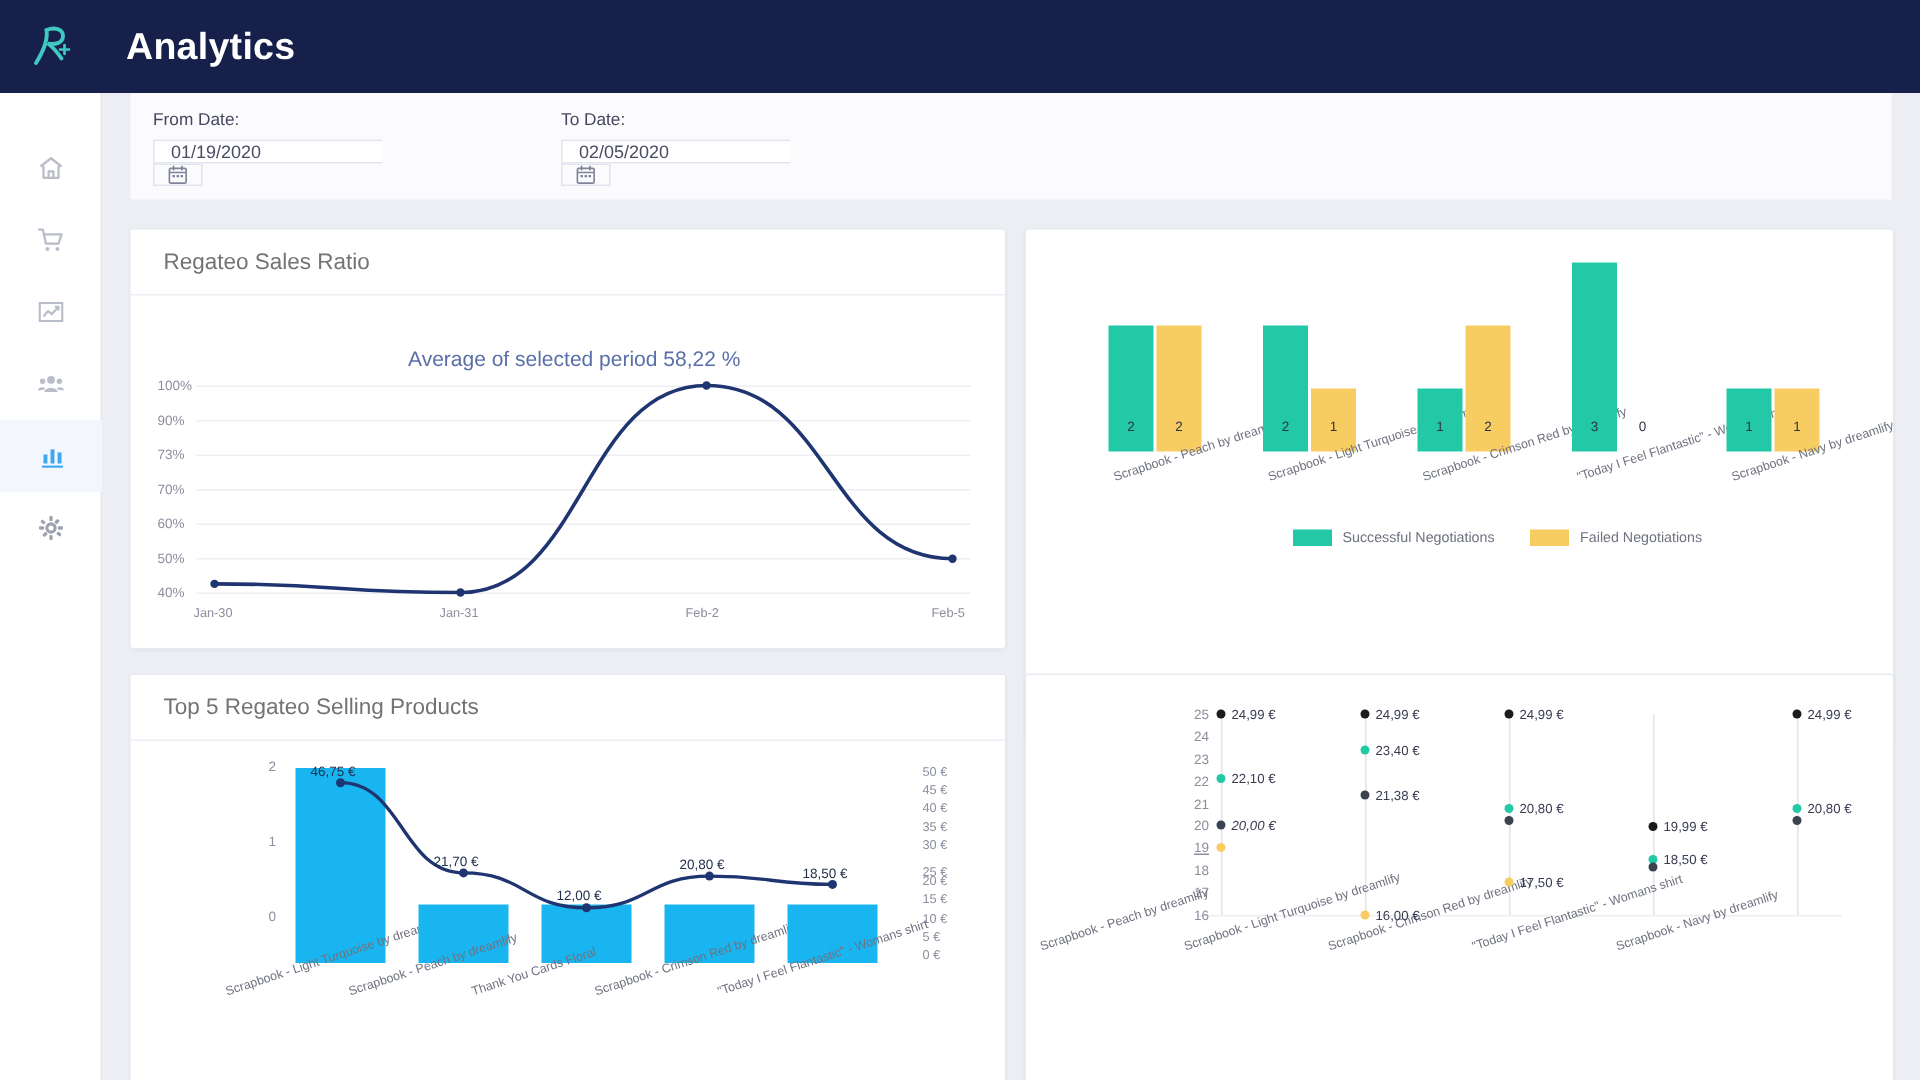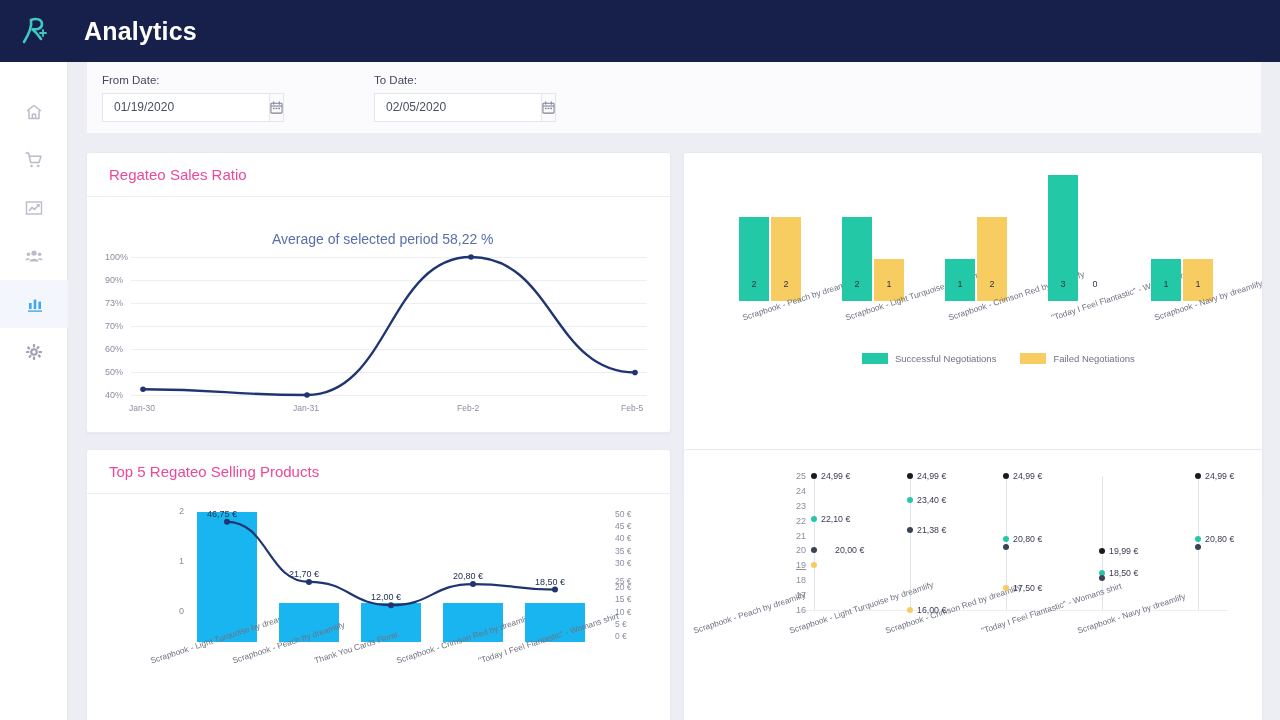--- a/index.html
+++ b/index.html
@@ -52,33 +52,33 @@
   }
 
   .card {
     background: #ffffff; border: 1px solid #e8eaf1; border-radius: 3px;
     box-shadow: 0 1px 2px rgba(20,30,70,.04);
   }
   .card-head {
     height: 44px; display: flex; align-items: center; padding: 0 22px;
     border-bottom: 1px solid #eceef4;
   }
-  .card-title { font-size: 15px; color: #ec4899; text-align: right; }
+  .card-title { font-size: 15px; color: #737373; text-align: right; }
 
   
   #filter-card {
     position: absolute; left: 18px; top: 0px; width: 1176px; height: 72px;
     background: #fbfbfd; border: 1px solid #eceef4; border-top: none;
     display: flex; align-items: center; padding-left: 8px;
   }
   .date-group { display: flex; flex-direction: column; margin-left: 0px; }
   .date-group.first { margin-left: 7px; }
   .date-group.second { margin-left: 119px; }
   .date-label { font-size: 11.5px; color: #43465e; margin-bottom: 7px; }
-  .date-input-wrap { display: flex; width: 153px; height: 29px; }
+  .date-input-wrap { display: flex; width: 153px; height: 29px; flex-direction: column; }
   .date-input {
     flex: 1; border: 1px solid #e2e5ee; border-right: none; background: #fff;
     font-size: 12px; color: #4a4d63; padding-left: 11px;
     font-family: "Liberation Sans", sans-serif;
   }
   .date-btn {
     width: 33px; border: 1px solid #e2e5ee; background: #fbfbfd;
     display: flex; align-items: center; justify-content: center; cursor: pointer;
   }
 
@@ -367,21 +367,21 @@
         <div class="rot-label" style="left:200px;top:176px;">Scrapbook - Crimson Red by dreamlify</div>
         <div class="vline" style="left:418px;top:26px;height:134px;"></div>
         <div class="rot-label" style="left:296px;top:176px;">"Today I Feel Flantastic" - Womans shirt</div>
         <div class="vline" style="left:514px;top:26px;height:134px;"></div>
         <div class="rot-label" style="left:392px;top:176px;">Scrapbook - Navy by dreamlify</div>
         <div class="dot" style="left:127px;top:23.148888888888905px;background:#1b1b1b;"></div>
         <div class="dotlabel" style="left:137px;top:21.148888888888905px;">24,99 €</div>
         <div class="dot" style="left:127px;top:66.17777777777776px;background:#23c9a7;"></div>
         <div class="dotlabel" style="left:137px;top:64.17777777777776px;">22,10 €</div>
         <div class="dot" style="left:127px;top:97.44444444444446px;background:#3b4352;"></div>
-        <div class="dotlabel" style="left:151px;top:95.44444444444446px;">20,00 €</div>
+        <div class="dotlabel" style="left:137px;top:95.44444444444446px;font-style:italic;">20,00 €</div>
         <div class="dot" style="left:127px;top:112.33333333333334px;background:#f7cd61;"></div>
         <div class="dot" style="left:223px;top:23.148888888888905px;background:#1b1b1b;"></div>
         <div class="dotlabel" style="left:233px;top:21.148888888888905px;">24,99 €</div>
         <div class="dot" style="left:223px;top:46.82222222222224px;background:#23c9a7;"></div>
         <div class="dotlabel" style="left:233px;top:44.82222222222224px;">23,40 €</div>
         <div class="dot" style="left:223px;top:76.8977777777778px;background:#3b4352;"></div>
         <div class="dotlabel" style="left:233px;top:74.8977777777778px;">21,38 €</div>
         <div class="dot" style="left:223px;top:157px;background:#f7cd61;"></div>
         <div class="dotlabel" style="left:233px;top:155px;">16,00 €</div>
         <div class="dot" style="left:319px;top:23.148888888888905px;background:#1b1b1b;"></div>

